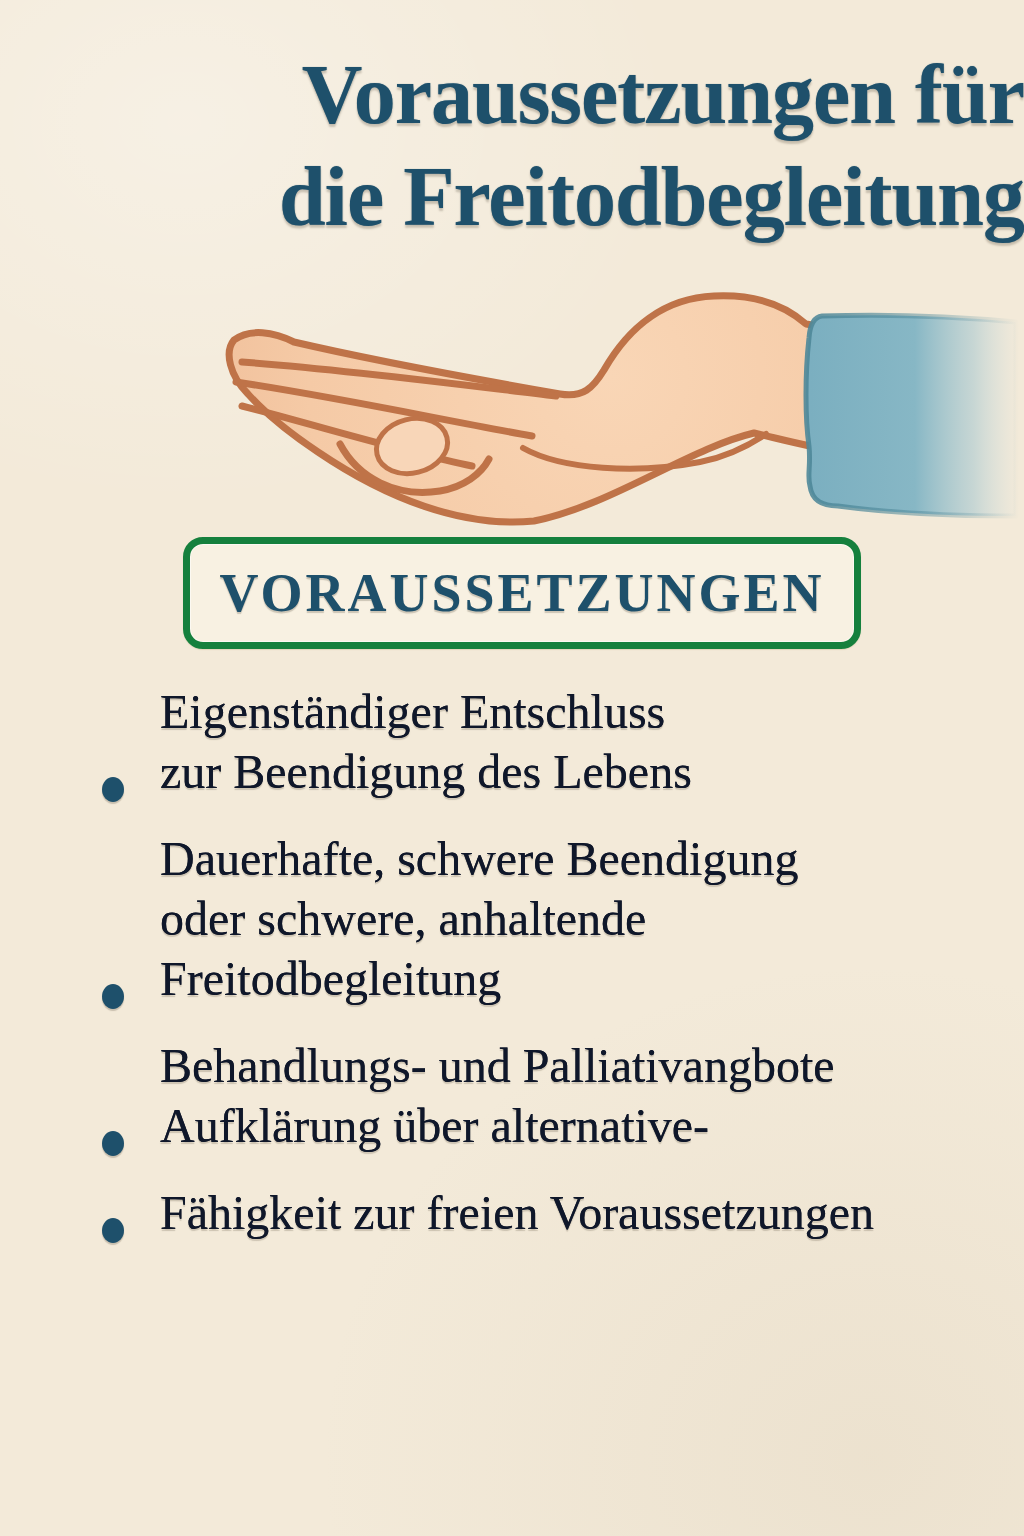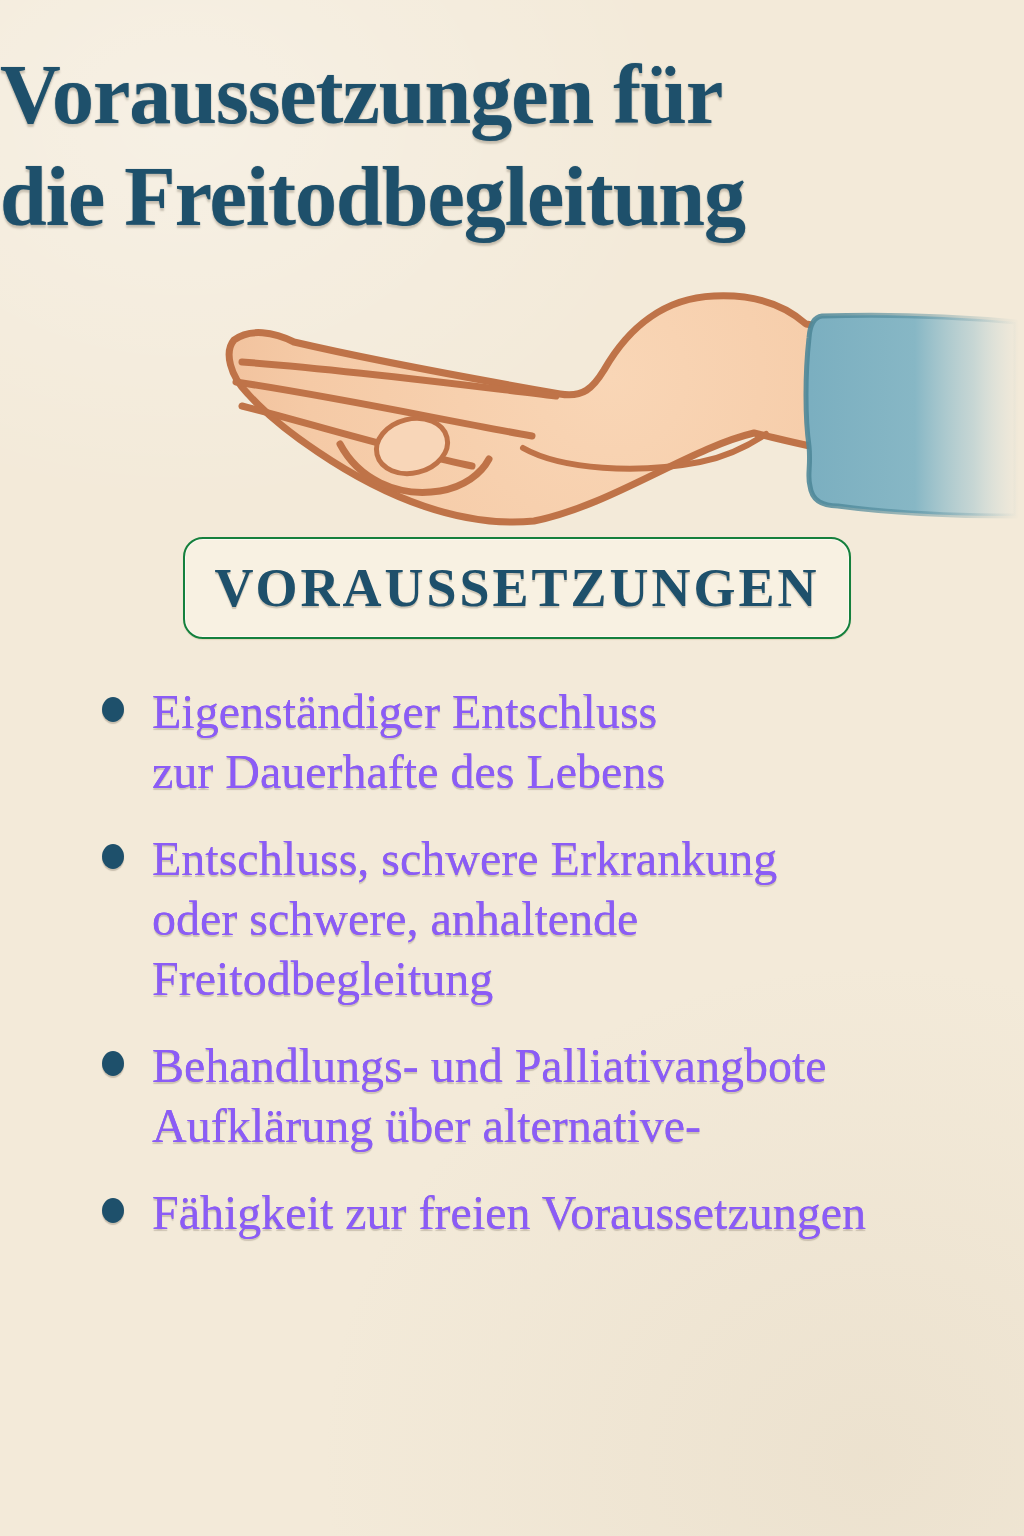--- a/index.html
+++ b/index.html
@@ -10,47 +10,47 @@
     color:#1e506b;
   }
   body::before{
     content:"";position:absolute;inset:0;pointer-events:none;
     background:
       radial-gradient(900px 700px at 18% 8%, rgba(255,255,255,.30), transparent 55%),
       radial-gradient(1000px 900px at 85% 95%, rgba(205,188,160,.18), transparent 55%);
   }
   .page-title{
     position:absolute;top:44px;left:0;right:0;
-    text-align:left;font-weight:700;
+    text-align:right;font-weight:700;
     font-size:84px;line-height:102px;letter-spacing:-1px;
     color:#1e506b;
     text-shadow:0 3px 2px rgba(104,92,76,.30), 0 0 1px rgba(30,80,107,.55);
   }
   .hand-wrap{position:absolute;left:190px;top:276px;width:834px;height:262px;}
   .badge{
     position:absolute;left:183px;top:537px;width:664px;height:98px;
-    border:2px solid #15803d;border-radius:20px;
+    border:7px solid #15803d;border-radius:20px;
     background:rgba(250,244,230,.65);
     box-shadow:inset 0 0 0 1px rgba(255,255,255,.55), 0 1px 1px rgba(180,150,100,.25);
     display:flex;align-items:center;justify-content:center;
   }
   .badge-label{
     font-size:54px;font-weight:700;letter-spacing:3px;
     color:#1e506b;
     text-shadow:0 2px 1px rgba(104,92,76,.30);
   }
   .bullets{
     position:absolute;left:102px;top:682px;width:870px;
     margin:0;padding:0;list-style:none;
   }
   .bullet{
-    display:flex;align-items:flex-start;gap:28px;
+    display:flex;align-items:flex-end;gap:36px;
     margin:0 0 27px 0;
     font-size:48px;line-height:60px;
-    color:#8b5cf6;
+    color:#0f172a;
     text-shadow:0 2px 1px rgba(104,92,76,.28), 0 0 .6px currentColor;
   }
   .dot{
     flex:none;width:22px;height:25px;border-radius:50%;
     background:#1e506b;margin-top:15px;
     box-shadow:0 2px 1px rgba(104,92,76,.3);
   }
   .bullet-text{flex:1;}
 </style>
 </head>
@@ -116,27 +116,27 @@
 
 <div class="badge">
   <span class="badge-label">VORAUSSETZUNGEN</span>
 </div>
 
 <ul class="bullets">
   <li class="bullet">
     <span class="dot"></span>
     <span class="bullet-text">
       <div>Eigenständiger Entschluss</div>
-      <div>zur Dauerhafte des Lebens</div>
+      <div>zur Beendigung des Lebens</div>
     </span>
   </li>
   <li class="bullet">
     <span class="dot"></span>
     <span class="bullet-text">
-      <div>Entschluss, schwere Erkrankung</div>
+      <div>Dauerhafte, schwere Beendigung</div>
       <div>oder schwere, anhaltende</div>
       <div>Freitodbegleitung</div>
     </span>
   </li>
   <li class="bullet">
     <span class="dot"></span>
     <span class="bullet-text">
       <div>Behandlungs- und Palliativangbote</div>
       <div>Aufklärung über alternative-</div>
     </span>

